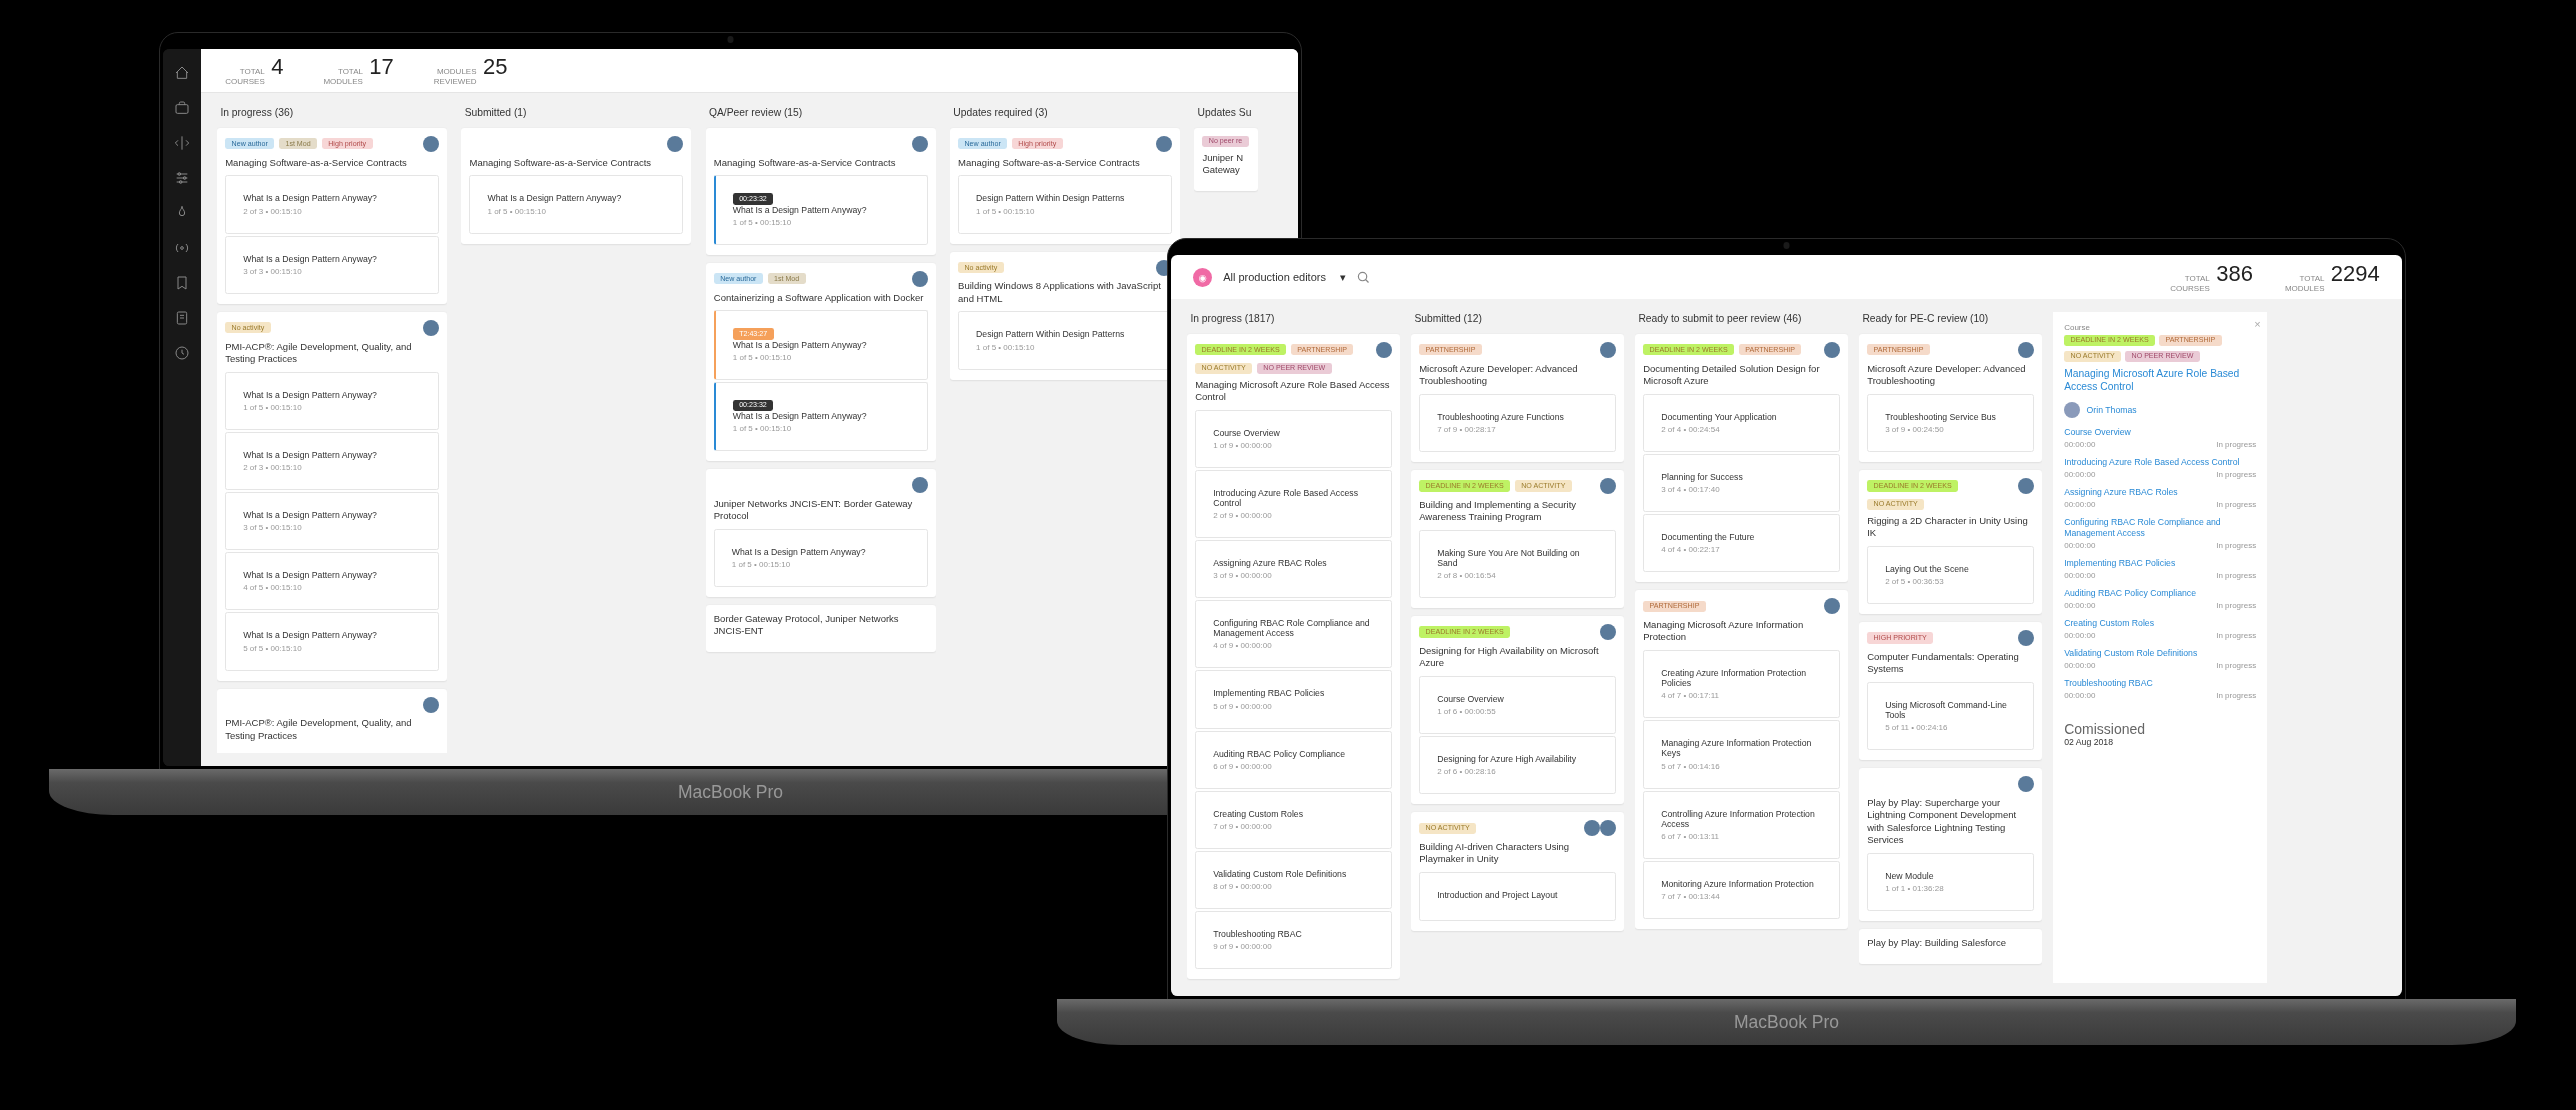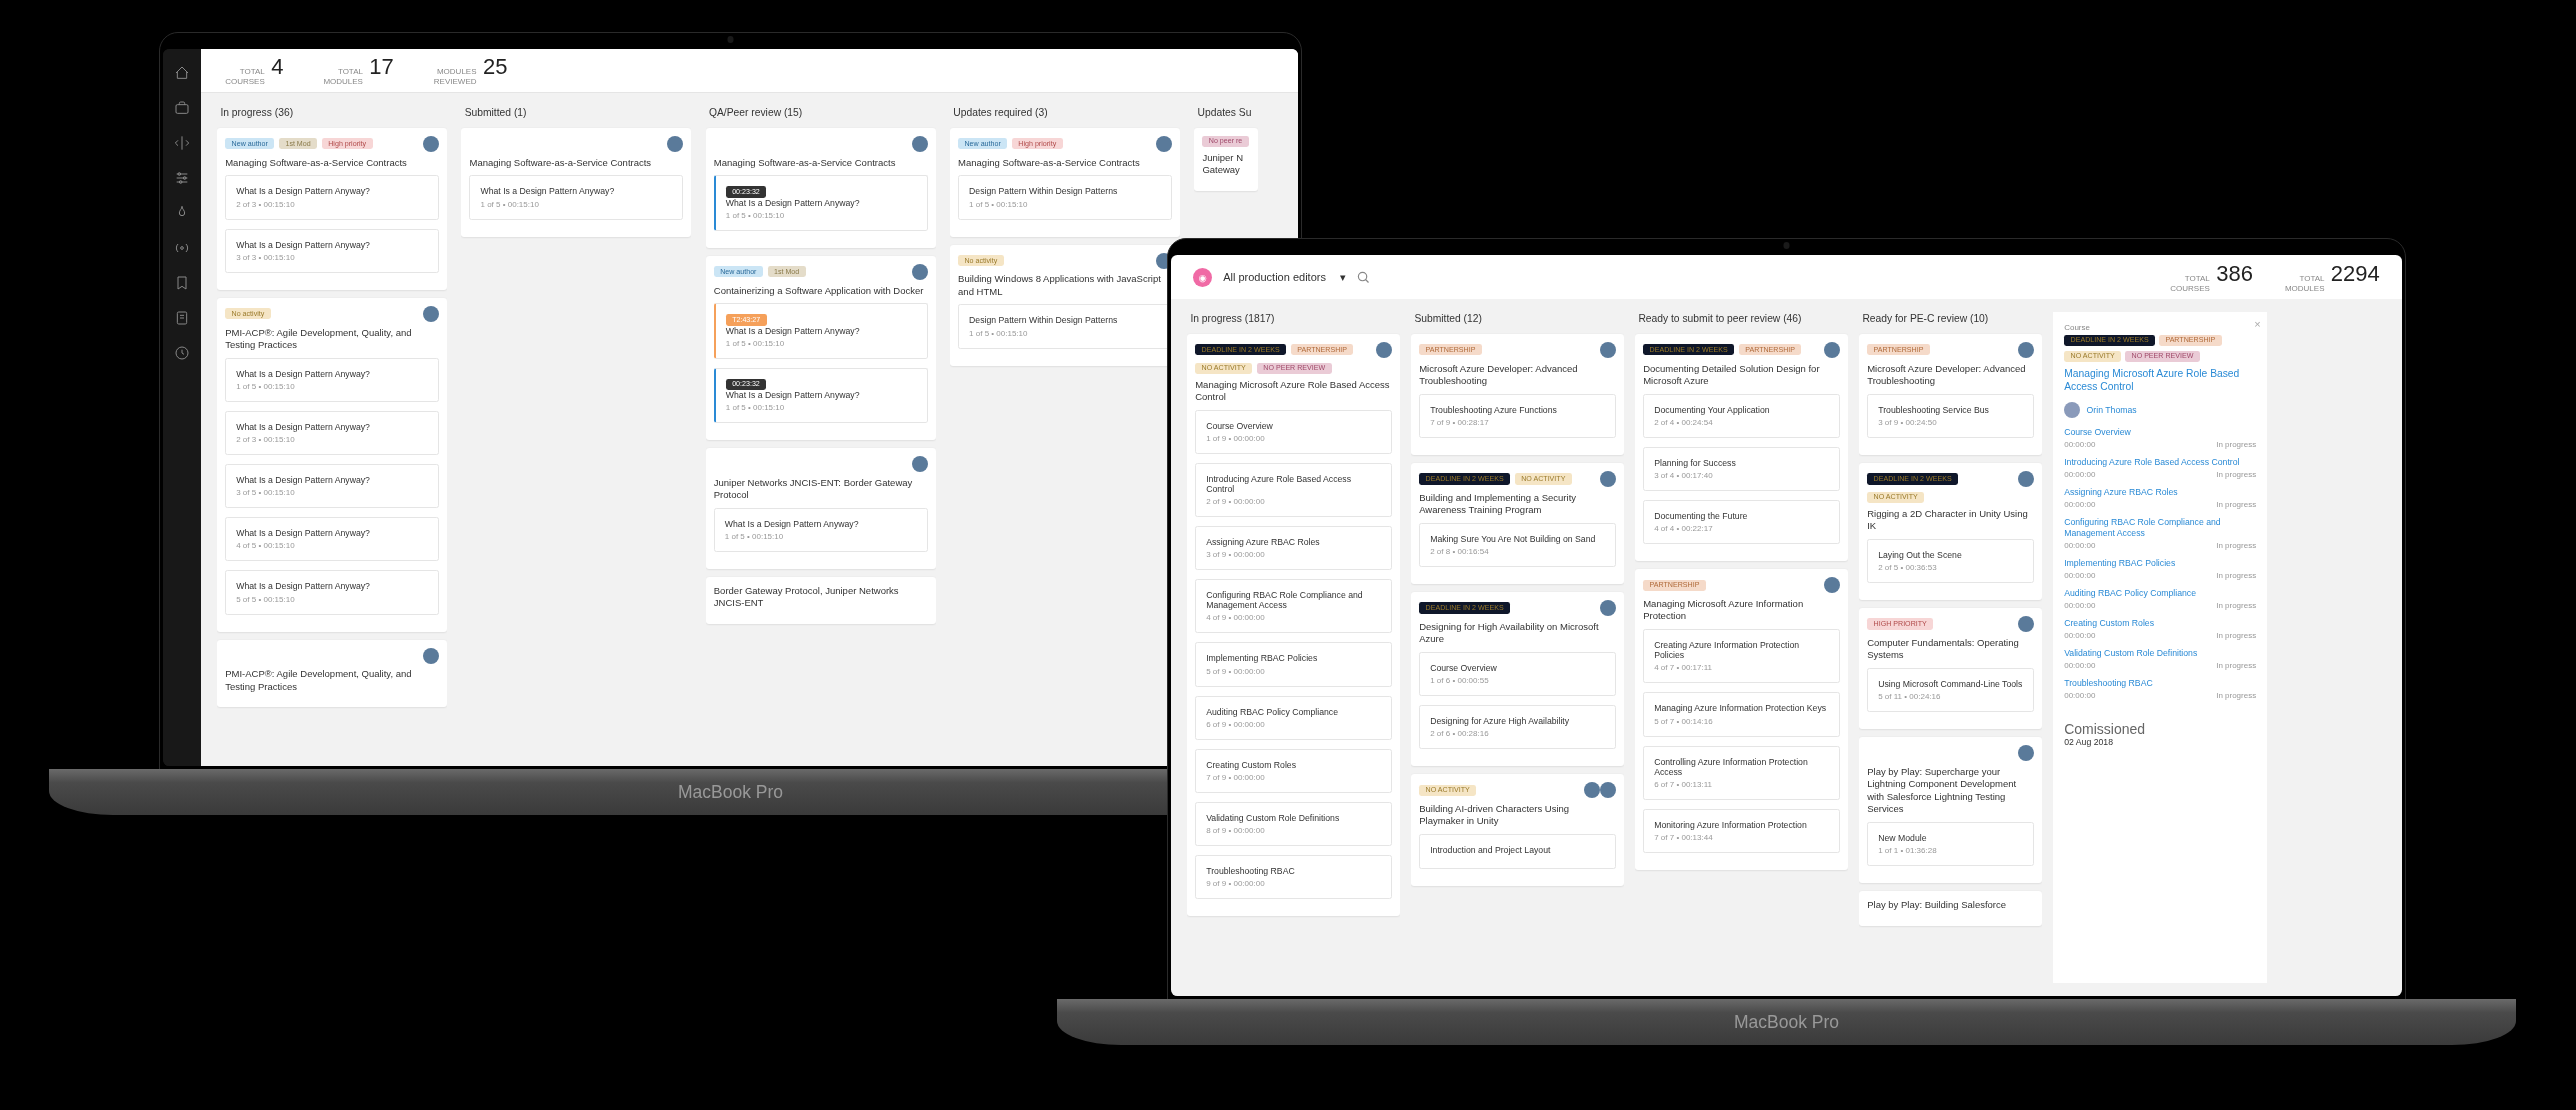--- a/index.html
+++ b/index.html
@@ -28,28 +28,28 @@
 .kanban{flex:1;display:flex;padding:12.7px 16px;gap:14.3px;background:#f2f2f2;overflow:hidden}
 .column{flex:0 0 230px;display:flex;flex-direction:column;gap:8px;overflow:hidden}
 .col-header{font-size:10.3px;color:#333;font-weight:500;padding:1.6px 3.2px}
 .card{background:#fff;border-radius:3.2px;padding:8px;box-shadow:0 0.8px 1.6px rgba(0,0,0,0.08)}
 .card-tags{display:flex;gap:4.8px;margin-bottom:4.8px;align-items:center;flex-wrap:wrap}
 .tag{font-size:7.1px;padding:1.6px 6.4px;border-radius:2.4px;font-weight:500;white-space:nowrap}
 .tag-newauthor{background:#cbe5f5;color:#2a6a9a}
 .tag-1stmod{background:#e4dcc9;color:#8a7a4a}
 .tag-highpriority{background:#f7d6d6;color:#b04a4a}
 .tag-noactivity{background:#f5e5c5;color:#9a7a2a}
-.tag-deadline{background:#0f172a;color:#9a7a2a}
+.tag-deadline{background:#bef264;color:#9a7a2a}
 .tag-partnership{background:#f5dac9;color:#b06a3a}
 .tag-nopeer{background:#eacbd6;color:#a04a6a}
 .tag-time{background:#333;color:#fff}
 .tag-time-orange{background:#f5a05a;color:#fff}
 .avatar{width:16px;height:16px;border-radius:50%;background:#5a7a9a;margin-left:auto;flex-shrink:0}
 .card-title{font-size:9.5px;color:#333;font-weight:500;margin-bottom:6.4px;line-height:1.3}
-.subcard{border:0.8px solid #e5e5e5;border-radius:2.4px;padding:10px;margin-bottom:9px}
+.subcard{border:0.8px solid #e5e5e5;border-radius:2.4px;padding:17px;margin-bottom:2px}
 .subcard.blue{border-left:2.4px solid #2a8ad5}
 .subcard.orange{border-left:2.4px solid #f5a05a}
 .sub-title{font-size:8.7px;color:#333;margin-bottom:3.2px}
 .sub-meta{font-size:8px;color:#999}
 .s2{display:flex;flex-direction:column;background:#222;height:100%}
 .s2-top{height:44px;background:#222;display:flex;align-items:center;padding:0 22px;justify-content:flex-end;gap:11px}
 .user-info{text-align:right;color:#ccc}
 .user-name{font-size:10.3px}
 .user-email{font-size:8px;color:#777}
 .user-avatar{width:22px;height:22px;border-radius:50%;background:#f5c5a5}

